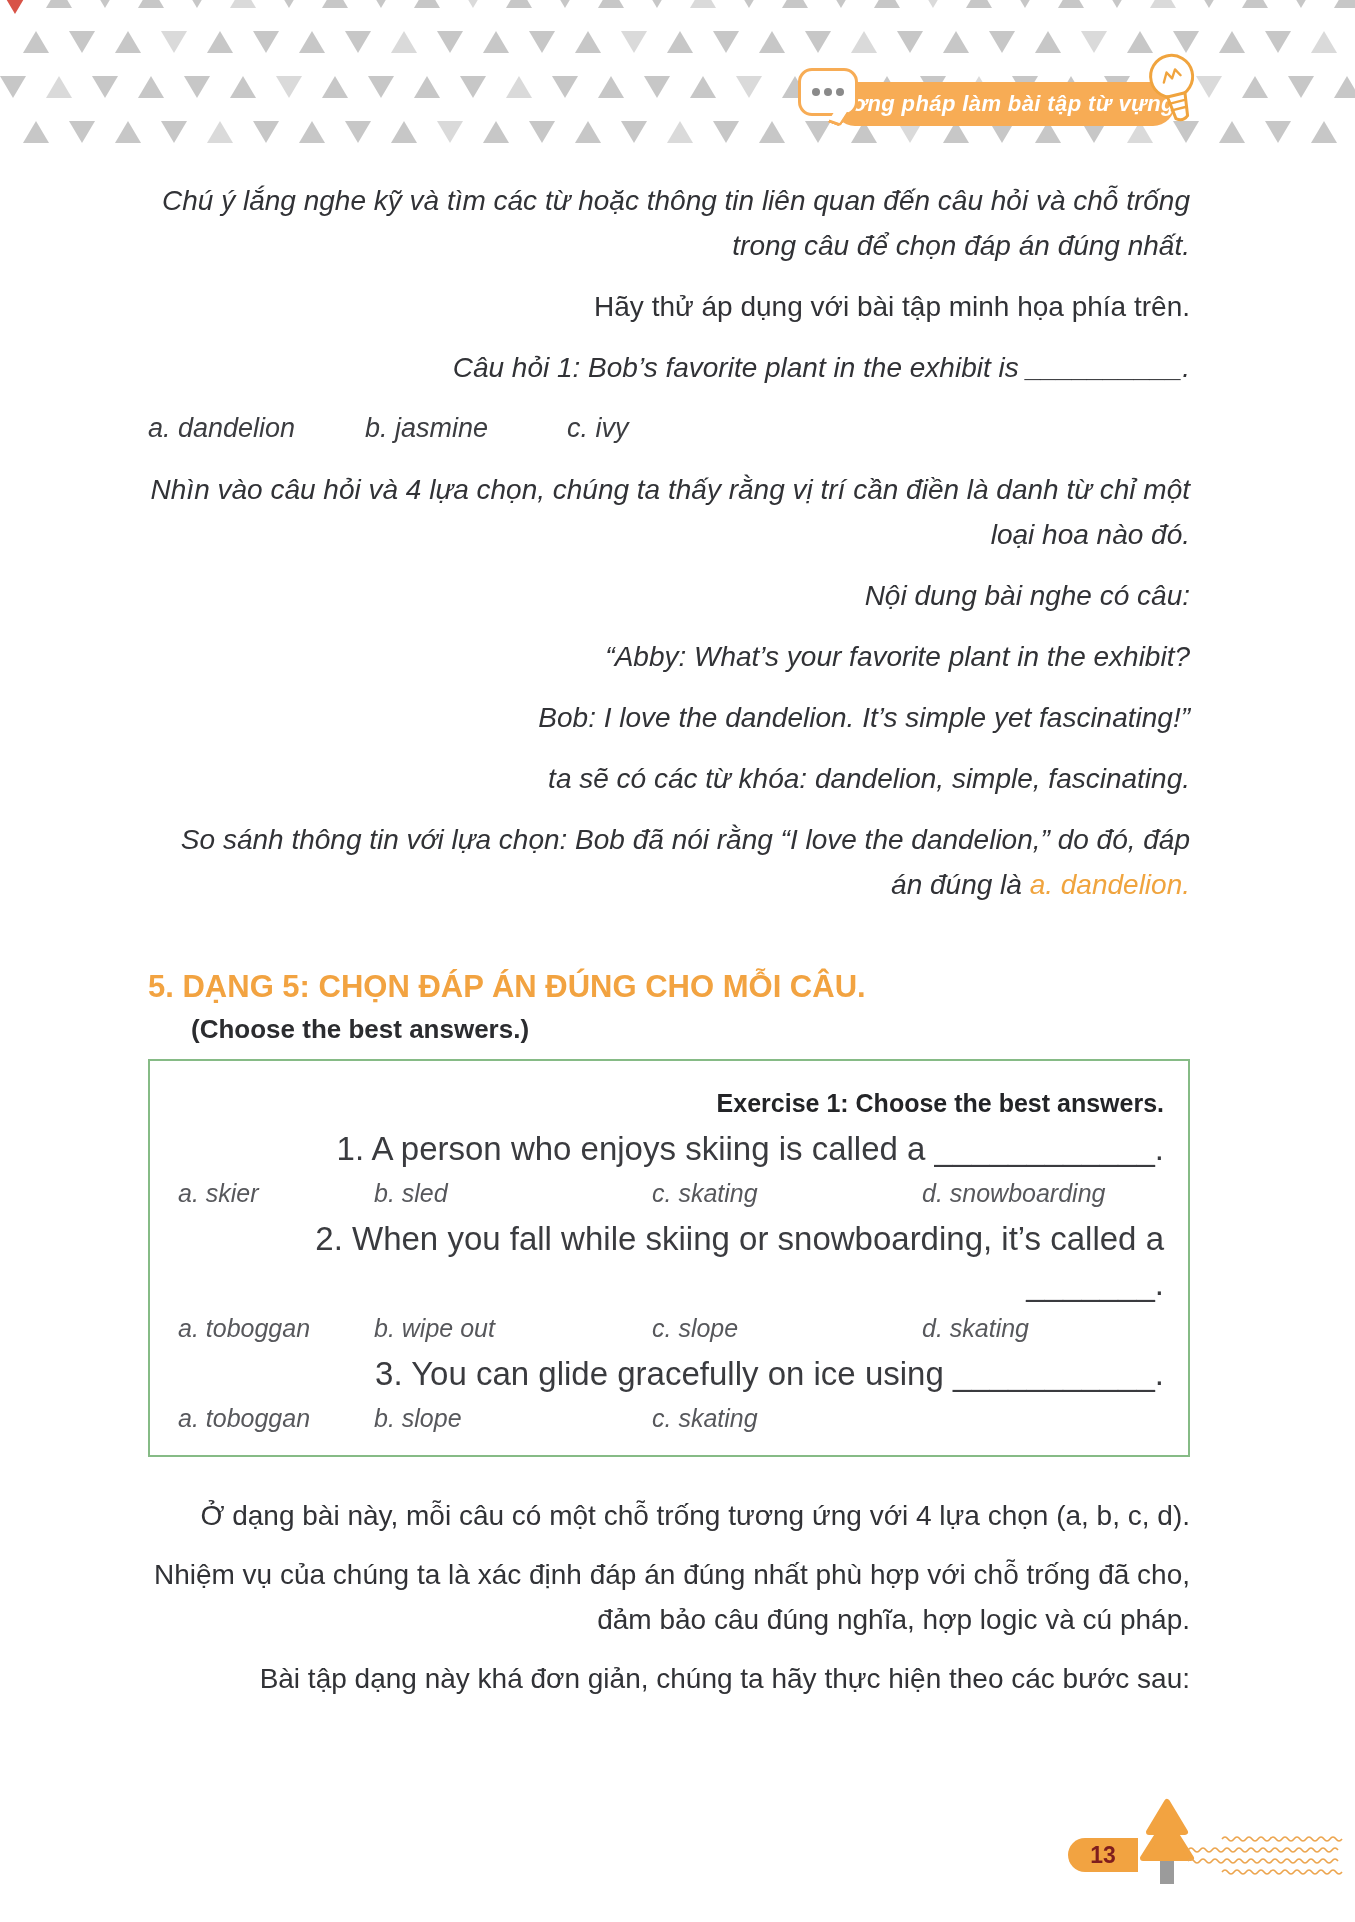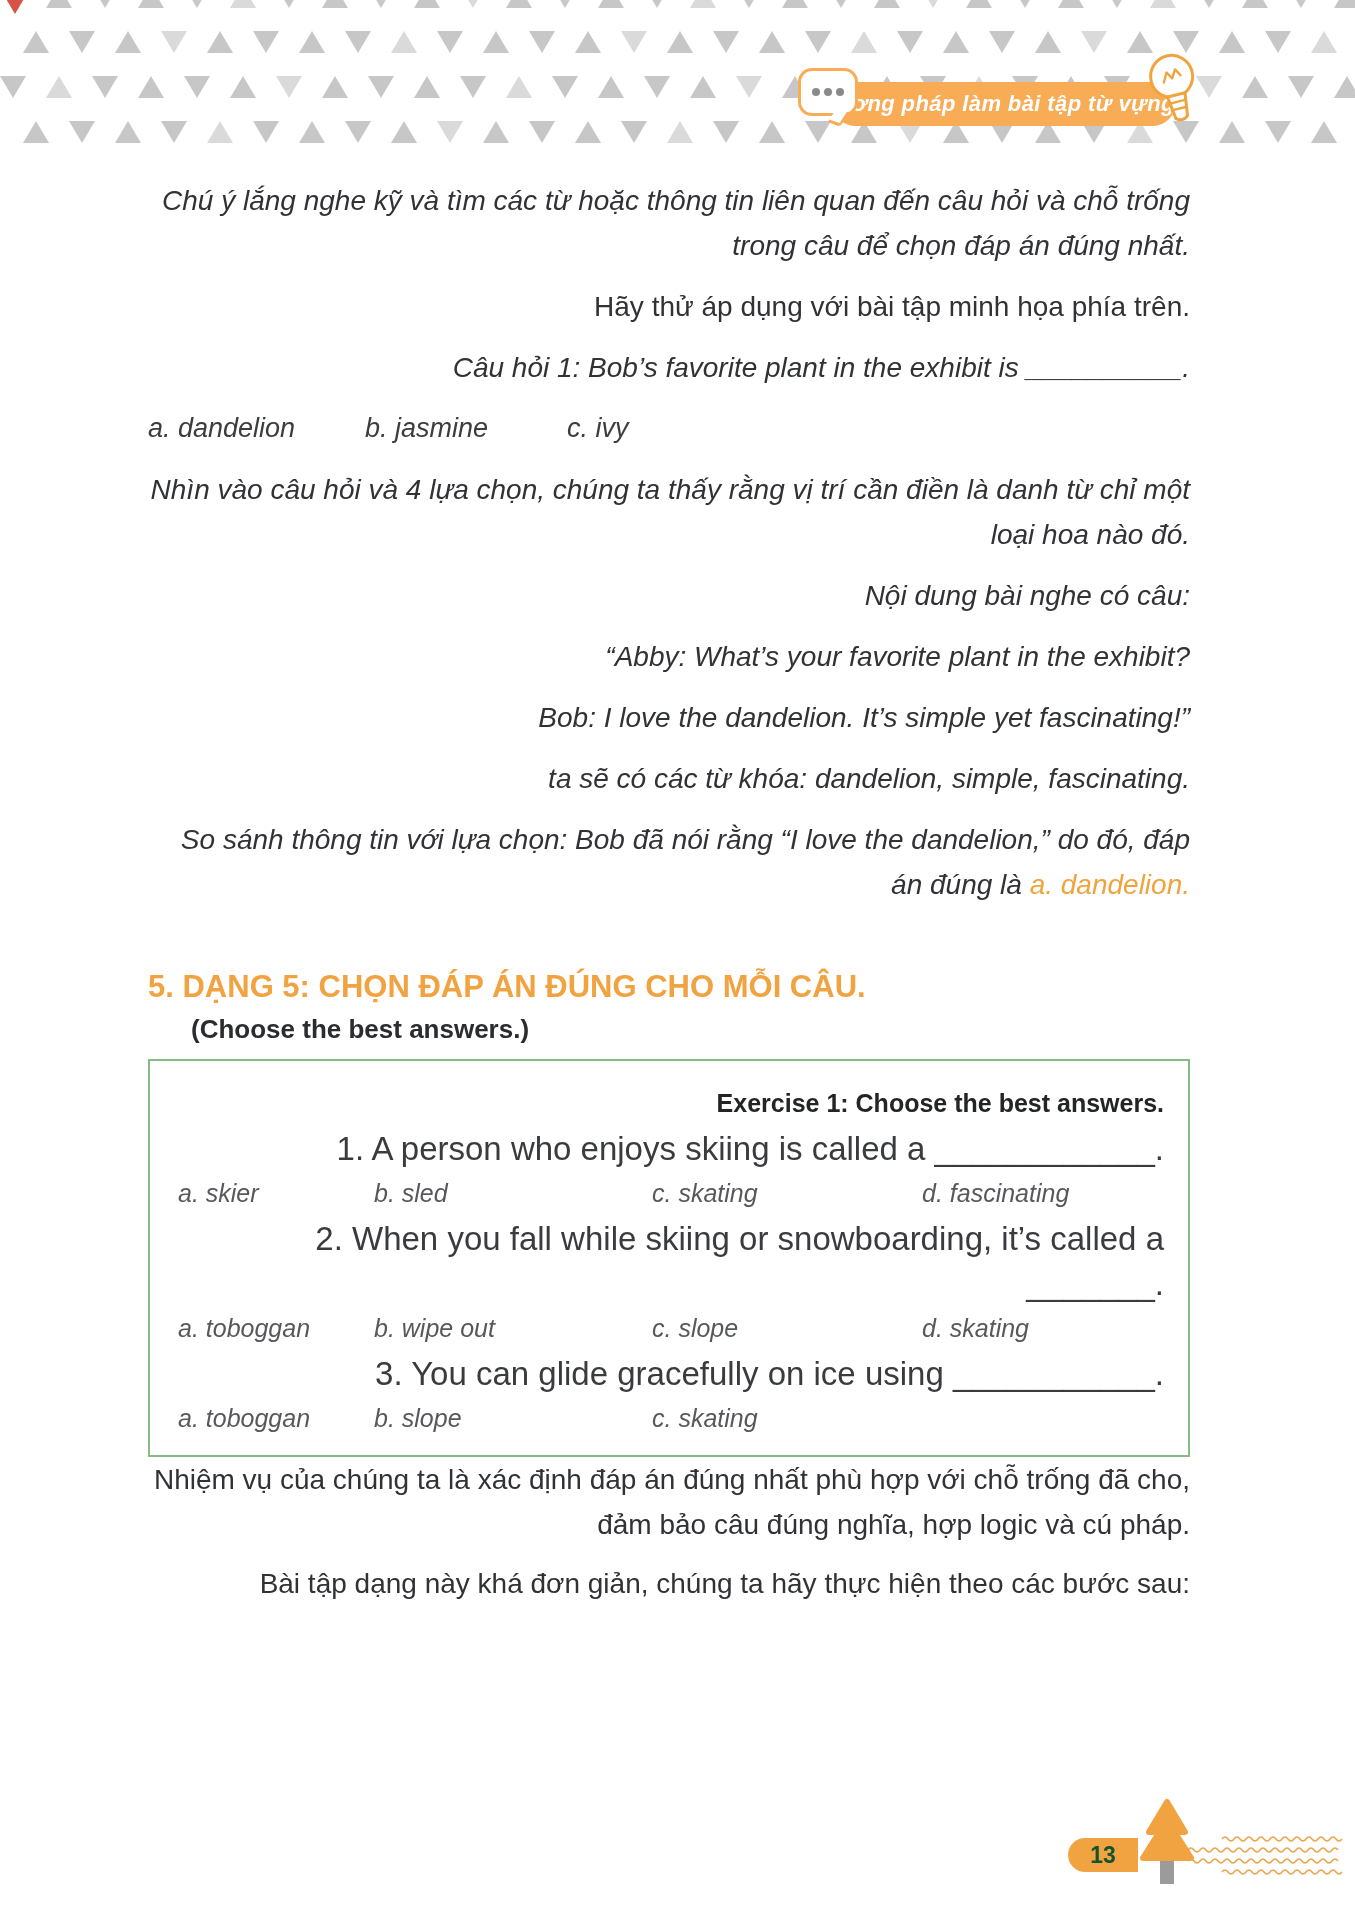--- a/index.html
+++ b/index.html
@@ -68,21 +68,21 @@
   .exercise-box p{margin:0;font-size:33px;line-height:45px;color:#3A3B3F;}
   .ex-title{font-weight:bold;font-size:25px !important;color:#232427 !important;}
   .box-opts{grid-template-columns:196px 278px 270px auto;font-style:italic;color:var(--opt-gray);font-size:25px;margin:0;}
   .outro-first{margin-top:36px !important;}
   .content .outro{margin-bottom:14px;}
   
   .page-pill{
     position:absolute;left:1068px;top:1838px;width:70px;height:34px;background:var(--accent);
     border-radius:17px 0 0 17px;display:flex;align-items:center;justify-content:center;
   }
-  .page-pill span{color:#14532d;font-size:23px;font-weight:bold;}
+  .page-pill span{color:#7f1d1d;font-size:23px;font-weight:bold;}
   .tree{position:absolute;left:1136px;top:1796px;}
   .waves{position:absolute;left:1186px;top:1834px;}
 </style>
 </head>
 <body>
 
 <div class="pattern" id="pattern">
     <span class="tri down light" style="left: 0px; top: -14px;"></span>
     <span class="tri up" style="left: 46px; top: -14px;"></span>
     <span class="tri down" style="left: 92px; top: -14px;"></span>
@@ -248,39 +248,40 @@
   <h3 class="section-subtitle">(Choose the best answers.)</h3>
 
   <section class="exercise-box">
     <p class="ex-title">Exercise 1: Choose the best answers.</p>
 
     <p class="q">1. A person who enjoys skiing is called a ____________.</p>
     <div class="opt-row box-opts">
       <span>a. skier</span>
       <span>b. sled</span>
       <span>c. skating</span>
-      <span>d. fascinating</span>
+      <span>d. snowboarding</span>
     </div>
 
     <p class="q">2. When you fall while skiing or snowboarding, it’s called a _______.</p>
     <div class="opt-row box-opts">
       <span>a. toboggan</span>
       <span>b. wipe out</span>
       <span>c. slope</span>
       <span>d. skating</span>
     </div>
 
     <p class="q">3. You can glide gracefully on ice using ___________.</p>
     <div class="opt-row box-opts">
       <span>a. toboggan</span>
       <span>b. slope</span>
       <span>c. skating</span>
     </div>
   </section>
 
+  <p class="just outro outro-first">Ở dạng bài này, mỗi câu có một chỗ trống tương ứng với 4 lựa chọn (a, b, c, d).</p>
   <p class="just outro">Nhiệm vụ của chúng ta là xác định đáp án đúng nhất phù hợp với chỗ trống đã cho, đảm bảo câu đúng nghĩa, hợp logic và cú pháp.</p>
   <p class="just outro">Bài tập dạng này khá đơn giản, chúng ta hãy thực hiện theo các bước sau:</p>
 </main>
 
 <div class="page-pill">
   <span>13</span>
 </div>
 <div class="tree">
   <svg width="62" height="92" viewBox="0 0 62 92">
     <rect x="24" y="56" width="14" height="32" fill="#9B9B9B"></rect>

